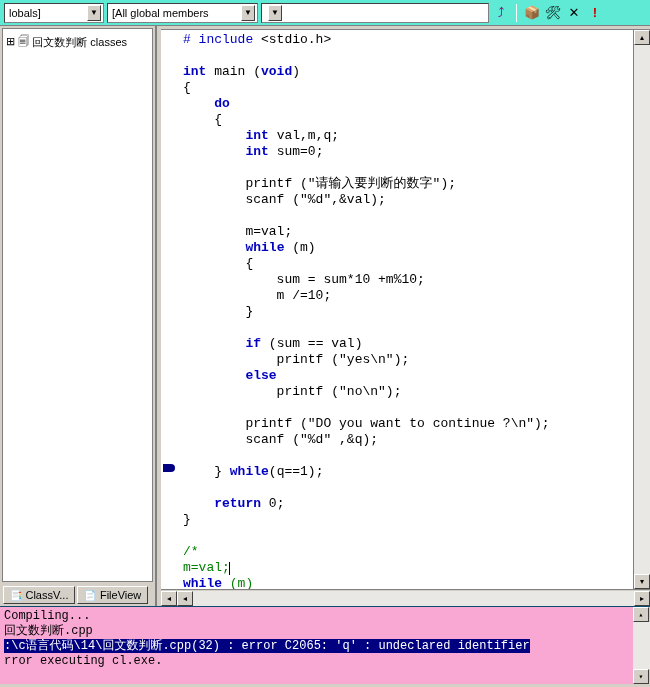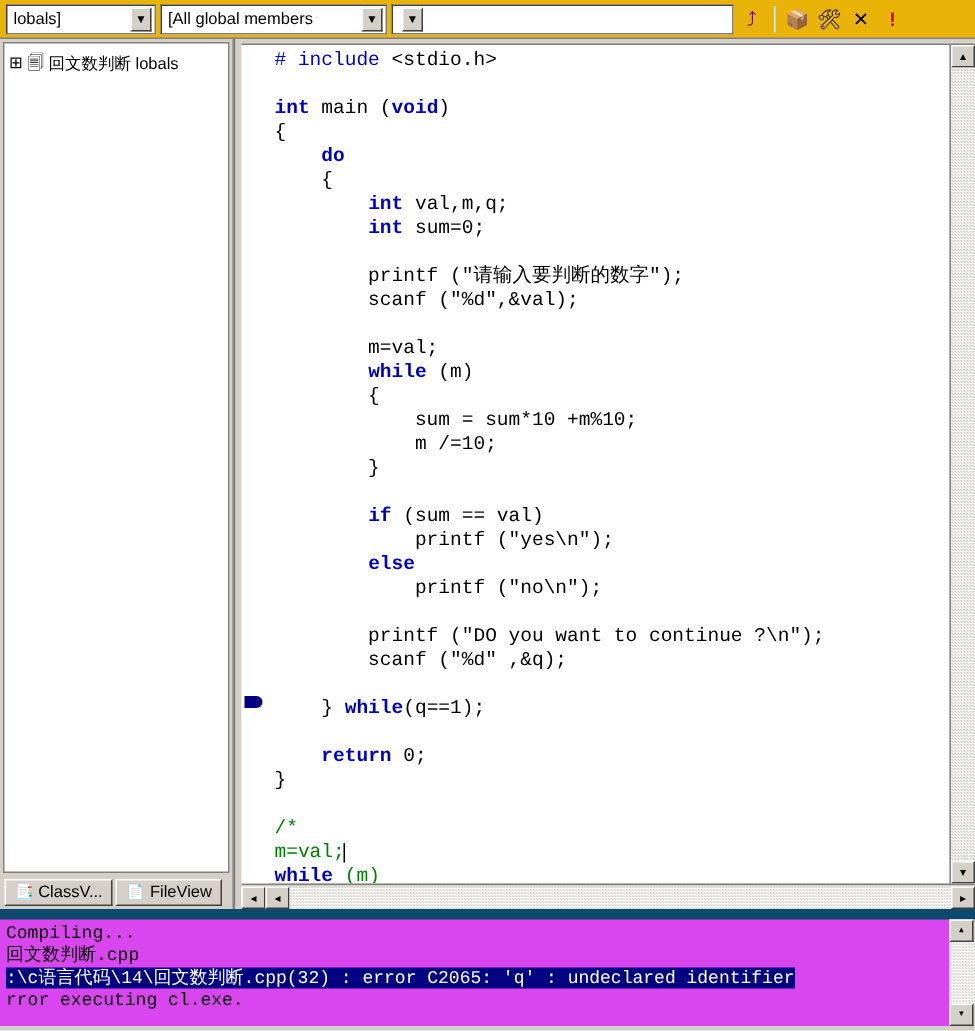--- a/index.html
+++ b/index.html
@@ -8,21 +8,21 @@
     padding: 0;
     font-family: "MS Sans Serif", Tahoma, sans-serif;
     font-size: 11px;
     background: #d4d0c8;
     width: 650px;
     height: 687px;
     overflow: hidden;
   }
   .toolbar {
     height: 26px;
-    background: #eab308;
+    background: #5eead4;
     border-bottom: 1px solid #808080;
     display: flex;
     align-items: center;
     padding: 2px 4px;
     gap: 3px;
   }
   .combo {
     height: 20px;
     background: #fff;
     border: 1px solid #808080;
@@ -187,22 +187,22 @@
     border-left: 1px solid #808080;
     display: flex;
     flex-direction: column;
   }
   .sb-track-v {
     flex: 1;
     background: repeating-conic-gradient(#d4d0c8 0% 25%, #fff 0% 50%) 0/2px 2px;
   }
   .output-pane {
     height: 78px;
-    background: #d946ef;
-    border-top: 7px solid #0c4a6e;
+    background: #f9a8d4;
+    border-top: 1px solid #0c4a6e;
     font-family: "Courier New", monospace;
     font-size: 12px;
     line-height: 15px;
     padding: 2px 4px;
     display: flex;
     flex-direction: column;
     position: relative;
   }
   .output-lines { flex: 1; white-space: pre; overflow: hidden; }
   .output-error {
@@ -251,21 +251,21 @@
   <span class="tb-icon">✕</span>
   <span class="tb-icon" style="color:#c00;font-weight:bold">!</span>
 </div>
 
 <div class="main-row">
 
   <div class="left-pane">
     <div class="tree-area">
       <div class="tree-item">
         <span class="tree-icon">⊞ 🗐</span>
-        <span>回文数判断 lobals</span>
+        <span>回文数判断 classes</span>
       </div>
     </div>
     <div class="tabs-row">
       <div class="tab">
         <span class="tab-icon">📑</span>
         <span>ClassV...</span>
       </div>
       <div class="tab">
         <span class="tab-icon">📄</span>
         <span>FileView</span>

